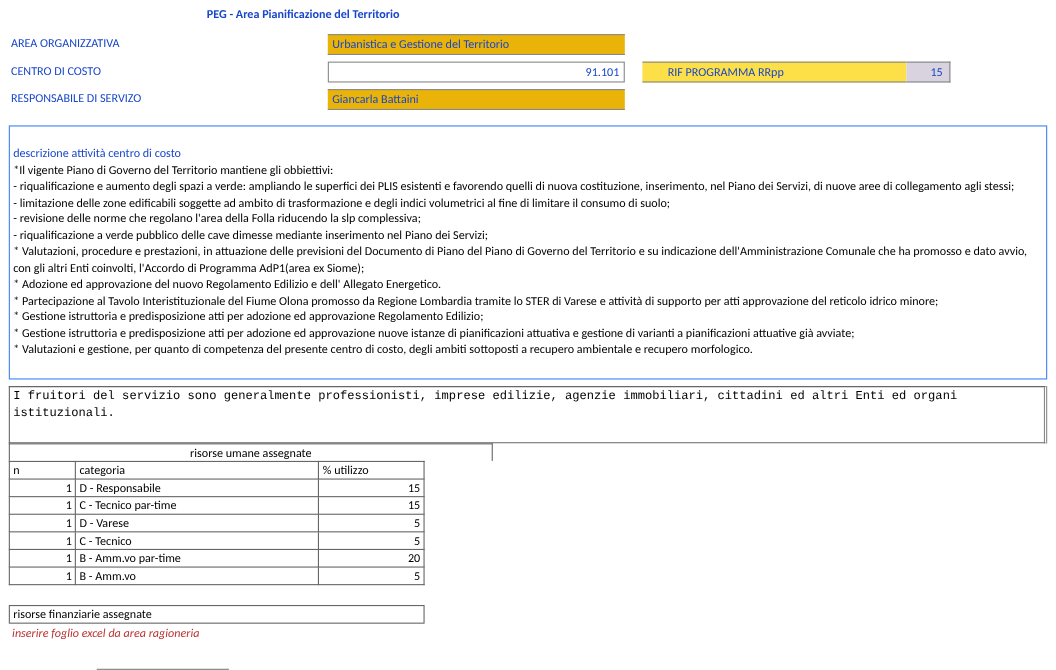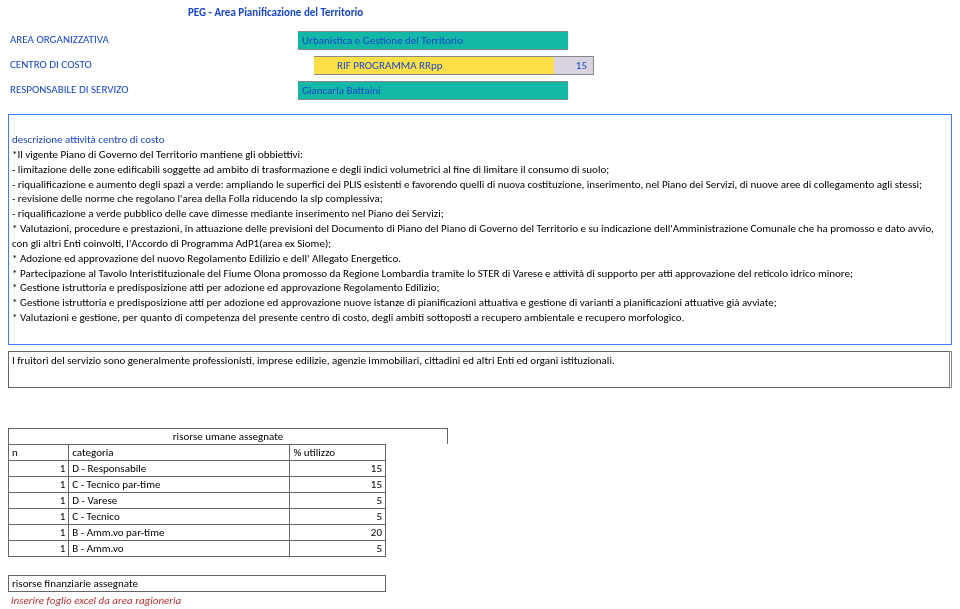--- a/index.html
+++ b/index.html
@@ -22,21 +22,21 @@
     display: flex;
     align-items: stretch;
     margin-bottom: 6px;
   }
   .label {
     width: 290px;
     padding: 2px 2px;
   }
   .field-area {
     width: 270px;
-    background: #14b8a6;
+    background: #eab308;
     border-top: 1px solid #888;
     border-bottom: 1px solid #888;
     padding: 2px 4px;
   }
   .field-area.bordered {
     border: 1px solid #888;
     background: #fff;
     text-align: right;
     padding-right: 4px;
   }
@@ -61,22 +61,22 @@
     border: 1px solid #3b82f6;
     padding: 18px 3px;
     margin-bottom: 6px;
     line-height: 1.35;
   }
   .desc-box .heading { font-weight: 400; }
   .fruitori-box {
     border: 1px solid #666;
     border-right: 3px double #888;
     padding: 2px 3px 18px 3px;
-    margin-bottom: 40px;
     line-height: 1.35;
+    font-family: Liberation Mono, monospace;
   }
   table.res {
     border-collapse: collapse;
     width: 378px;
     font-size: 11px;
   }
   table.res td, table.res th {
     border: 1px solid #666;
     padding: 1px 3px;
     text-align: left;
@@ -119,38 +119,39 @@
 
 <div class="header-title blue">PEG - Area Pianificazione del Territorio</div>
 
 <div class="row">
   <div class="label blue">AREA ORGANIZZATIVA</div>
   <div class="field-area blue">Urbanistica e Gestione del Territorio</div>
 </div>
 
 <div class="row rif-row">
   <div class="label blue">CENTRO DI COSTO</div>
+  <div class="field-area bordered blue">91.101</div>
   <div style="width:16px"></div>
   <div class="rif-label blue">RIF PROGRAMMA RRpp</div>
   <div class="rif-val blue">15</div>
 </div>
 
 <div class="row">
   <div class="label blue">RESPONSABILE DI SERVIZO</div>
   <div class="field-area blue">Giancarla Battaini</div>
 </div>
 
 <div class="spacer8"></div>
 
 <div class="desc-box">
   <div class="heading blue">descrizione attività centro di costo</div>
   <div id="desc-lines">
       <div>*Il vigente Piano di Governo del Territorio mantiene gli obbiettivi:</div>
+      <div>- riqualificazione e aumento degli spazi a verde: ampliando  le superfici dei PLIS esistenti e favorendo quelli di nuova costituzione, inserimento, nel Piano dei Servizi, di nuove aree di collegamento agli stessi;</div>
       <div>- limitazione delle zone edificabili soggette ad ambito di  trasformazione e degli indici volumetrici al fine di limitare il consumo di suolo;</div>
-      <div>- riqualificazione e aumento degli spazi a verde: ampliando  le superfici dei PLIS esistenti e favorendo quelli di nuova costituzione, inserimento, nel Piano dei Servizi, di nuove aree di collegamento agli stessi;</div>
       <div>-  revisione delle norme che regolano l'area  della Folla riducendo la slp complessiva;</div>
       <div>- riqualificazione  a verde pubblico delle cave dimesse mediante inserimento nel Piano dei Servizi;</div>
       <div>* Valutazioni, procedure e prestazioni, in attuazione delle previsioni del Documento di Piano del Piano di Governo del Territorio e su indicazione dell'Amministrazione Comunale che ha promosso e dato avvio, con gli altri Enti coinvolti, l'Accordo di Programma AdP1(area ex Siome);</div>
       <div>* Adozione ed approvazione del nuovo Regolamento Edilizio e dell' Allegato Energetico.</div>
       <div>* Partecipazione al Tavolo Interistituzionale del Fiume Olona promosso da Regione Lombardia tramite lo STER di Varese e attività di supporto per atti approvazione del reticolo idrico minore;</div>
       <div>* Gestione istruttoria e predisposizione atti per adozione ed approvazione Regolamento Edilizio;</div>
       <div>* Gestione istruttoria e predisposizione atti per adozione ed approvazione nuove istanze di  pianificazioni attuativa e gestione di varianti a pianificazioni attuative già avviate;</div>
       <div>* Valutazioni e gestione, per quanto di competenza del presente centro di costo, degli ambiti sottoposti a recupero ambientale e recupero morfologico.</div>
     </div>
 </div>

